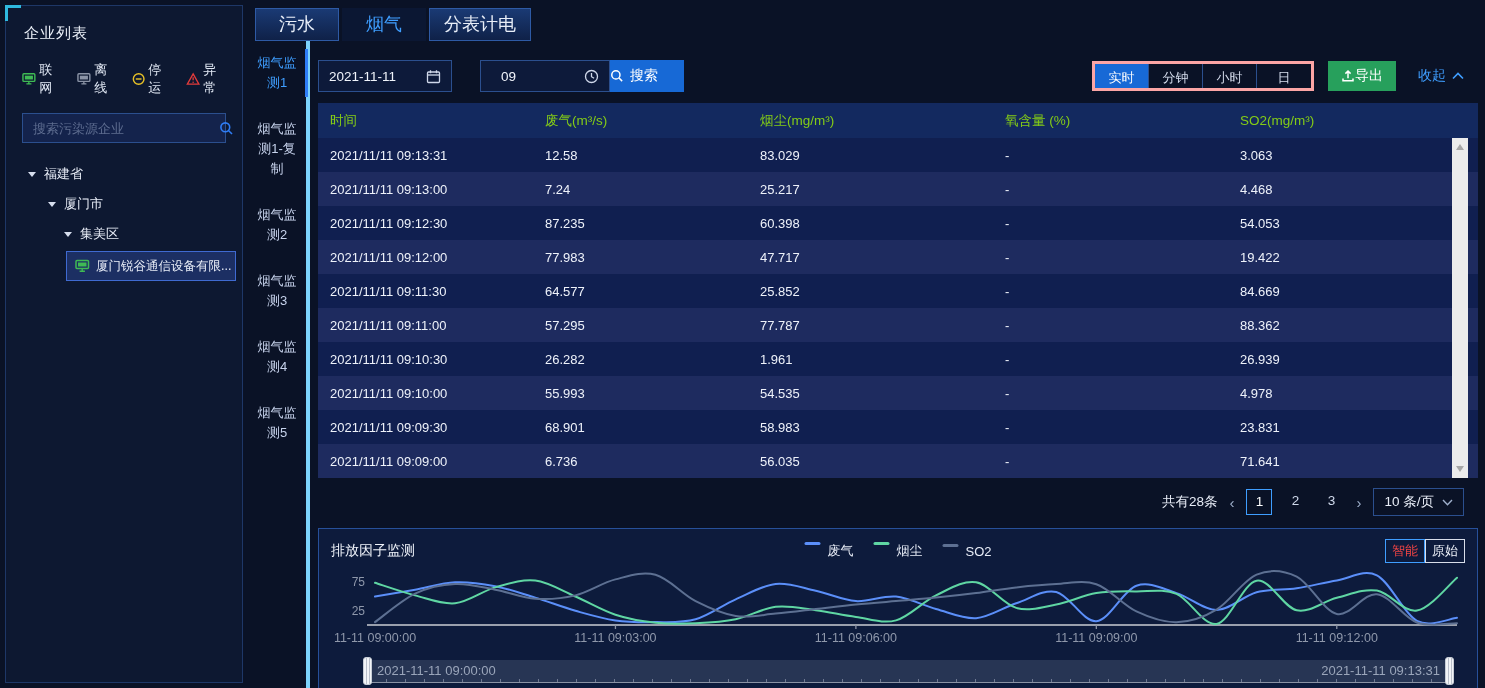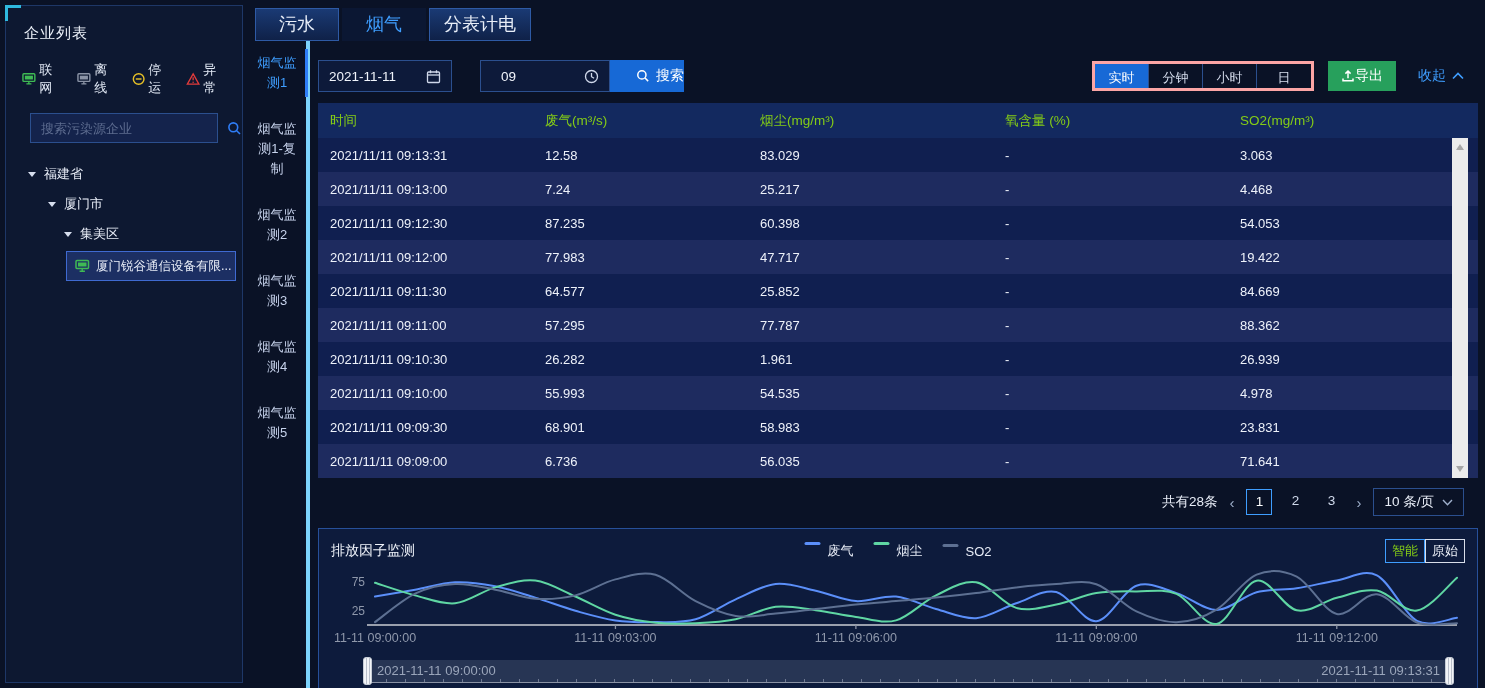--- a/index.html
+++ b/index.html
@@ -5,21 +5,21 @@
   * { margin:0; padding:0; box-sizing:border-box; }
   html,body { width:1485px; height:688px; }
   body { font-family:"Liberation Sans","DejaVu Sans",sans-serif; background:#0a1226; color:#e8edf7; overflow:hidden; position:relative; }
 
   
   .sidebar { position:absolute; left:5px; top:5px; width:238px; height:678px; background:#0d1831; border:1px solid #1e3767; }
   .corner { position:absolute; left:-1px; top:-1px; width:16px; height:16px; border-left:3px solid #2fb9e0; border-top:3px solid #2fb9e0; }
   .sb-title { padding:18px 18px 0; font-size:15px; color:#eef3fb; letter-spacing:1px; }
   .legend-row { margin:18px 14px 0 16px; display:flex; align-items:center; gap:13px; font-size:13px; color:#e2e9f5; }
   .legend-item { display:flex; align-items:center; gap:3px; }
-  .search-box { margin:16px 24px 0; height:30px; display:flex; align-items:center; border:1px solid #2b4f8e; background:#14234c; }
+  .search-box { margin:16px 16px 0; height:30px; display:flex; align-items:center; border:1px solid #2b4f8e; background:#14234c; }
   .search-box input { flex:1; height:100%; background:transparent; border:none; outline:none; color:#dfe6f2; font-size:13px; padding:0 10px; font-family:inherit; }
   .search-box input::placeholder { color:#5e6d90; }
   .search-box .mag { width:30px; display:flex; justify-content:center; }
   .tree { margin-top:16px; font-size:13px; color:#e9eef8; }
   .tree-row { height:30px; display:flex; align-items:center; gap:8px; }
   .caret { width:0; height:0; border-left:4.5px solid transparent; border-right:4.5px solid transparent; border-top:5.5px solid #d6deee; }
   .tree-leaf { margin:2px 6px 0 60px; height:30px; display:flex; align-items:center; gap:6px; padding:0 8px; background:#1c2f63; border:1px solid #3f6ad1; font-size:12.5px; white-space:nowrap; overflow:hidden; }
 
   
   .top-tabs { position:absolute; left:255px; top:8px; display:flex; gap:3px; }
@@ -32,21 +32,21 @@
   .vtab.active { color:#3f9eff; }
   .vtab.active::after { content:""; position:absolute; right:-2px; top:-4px; bottom:-4px; width:3px; background:#2f7df6; }
 
   
   .content { position:absolute; left:318px; top:60px; width:1160px; height:628px; }
 
   .toolbar { display:flex; align-items:center; height:32px; }
   .input-box { height:32px; display:flex; align-items:center; justify-content:space-between; border:1px solid #2b4f8e; background:#0d1a3a; color:#f0f4fb; font-size:13.5px; padding:0 10px; }
   .date-box { width:134px; margin-right:28px; }
   .time-box { width:130px; margin-right:0;padding-left:20px; }
-  .btn-search { height:32px; width:74px; background:#1769d6; color:#fff; border:none; font-size:14px; display:flex; align-items:center; justify-content:flex-end; gap:6px; cursor:pointer; font-family:inherit; }
+  .btn-search { height:32px; width:74px; background:#1769d6; color:#fff; border:none; font-size:14px; display:flex; align-items:center; justify-content:flex-start; gap:6px; cursor:pointer; font-family:inherit; }
   .toolbar-spacer { flex:1; }
   .segmented { display:flex; border:3px solid #fca5a5; height:30px; }
   .seg-opt { width:54px; line-height:28px; text-align:center; font-size:13px; color:#d6deee; cursor:pointer; border-right:1px solid #2b4f8e; }
   .seg-opt:last-child { border-right:none; }
   .seg-opt.active { background:#1769d6; color:#fff; }
   .btn-export { height:30px; width:68px; margin-left:14px; background:#27a05c; border:none; color:#fff; font-size:14px; display:flex; align-items:center; justify-content:center; cursor:pointer; font-family:inherit; }
   .collapse-link { margin-left:22px; margin-right:14px; color:#3f9eff; font-size:14px; display:flex; align-items:center; gap:6px; cursor:pointer; }
 
   
   .table { margin-top:11px; position:relative; }
@@ -69,21 +69,21 @@
 
   
   .chart-panel { margin-top:12px; height:162px; border:1px solid #27509a; background:#0d1b3c; position:relative; padding:10px 12px 8px; }
   .cp-head { display:flex; align-items:center; height:24px; position:relative; }
   .cp-title { font-size:14px; color:#f0f4fb; }
   .cp-legend { position:absolute; left:50%; transform:translateX(-50%); display:flex; gap:20px; align-items:center; }
   .lg-item { display:flex; align-items:flex-start; gap:7px; font-size:13px; color:#e8edf7; cursor:pointer; }
   .lg-dash { width:16px; height:3px; border-radius:2px; }
   .cp-modes { margin-left:auto; display:flex; }
   .mode-btn { min-width:36px; height:24px; line-height:22px; text-align:center; font-size:13px; padding:0 6px; border:1px solid #d8dee9; color:#f0f4fb; cursor:pointer; }
-  .mode-btn.active { border-color:#3f9eff; color:#84cc16; }
+  .mode-btn.active { border-color:#3f9eff; color:#ef4444; }
   .cp-slider { position:relative; height:22px; margin:5px 15px 0 36px; background:#273554; }
   .slider-base { position:absolute; left:0; right:0; bottom:-1px; height:1px; background:#8b93a5; }
   .slider-ticks { position:absolute; left:0; right:0; bottom:0; height:3px; background:repeating-linear-gradient(90deg,#6f7992 0 1px,transparent 1px 19px); }
   .s-handle { position:absolute; top:-3px; width:9px; height:28px; background:#f2f4f7; border:1px solid #c6ccd6; border-radius:3px; cursor:ew-resize;
               background-image:linear-gradient(90deg,transparent 2px,#b9bfca 2px,#b9bfca 3px,transparent 3px,transparent 5px,#b9bfca 5px,#b9bfca 6px,transparent 6px); }
   .s-label { position:absolute; top:0; line-height:22px; font-size:13px; color:#9aa5ba; }
   svg text { font-family:"Liberation Sans","DejaVu Sans",sans-serif; }
 </style>
 </head>
 <body>

